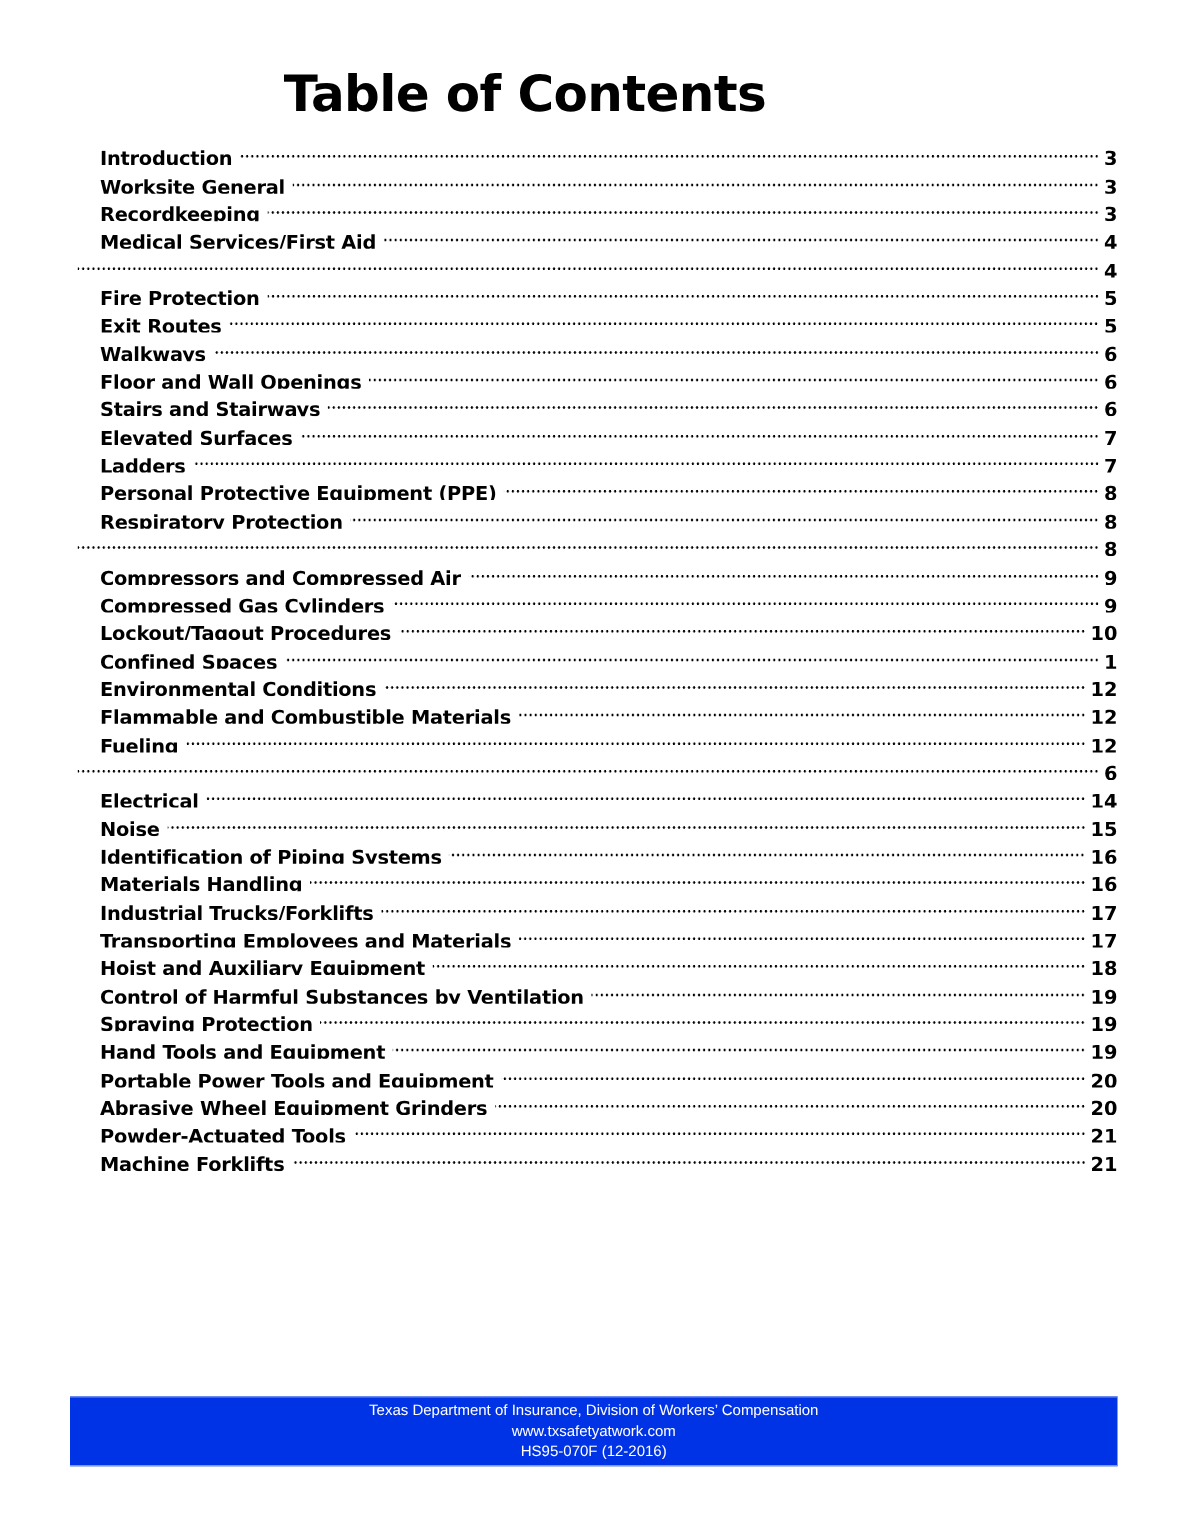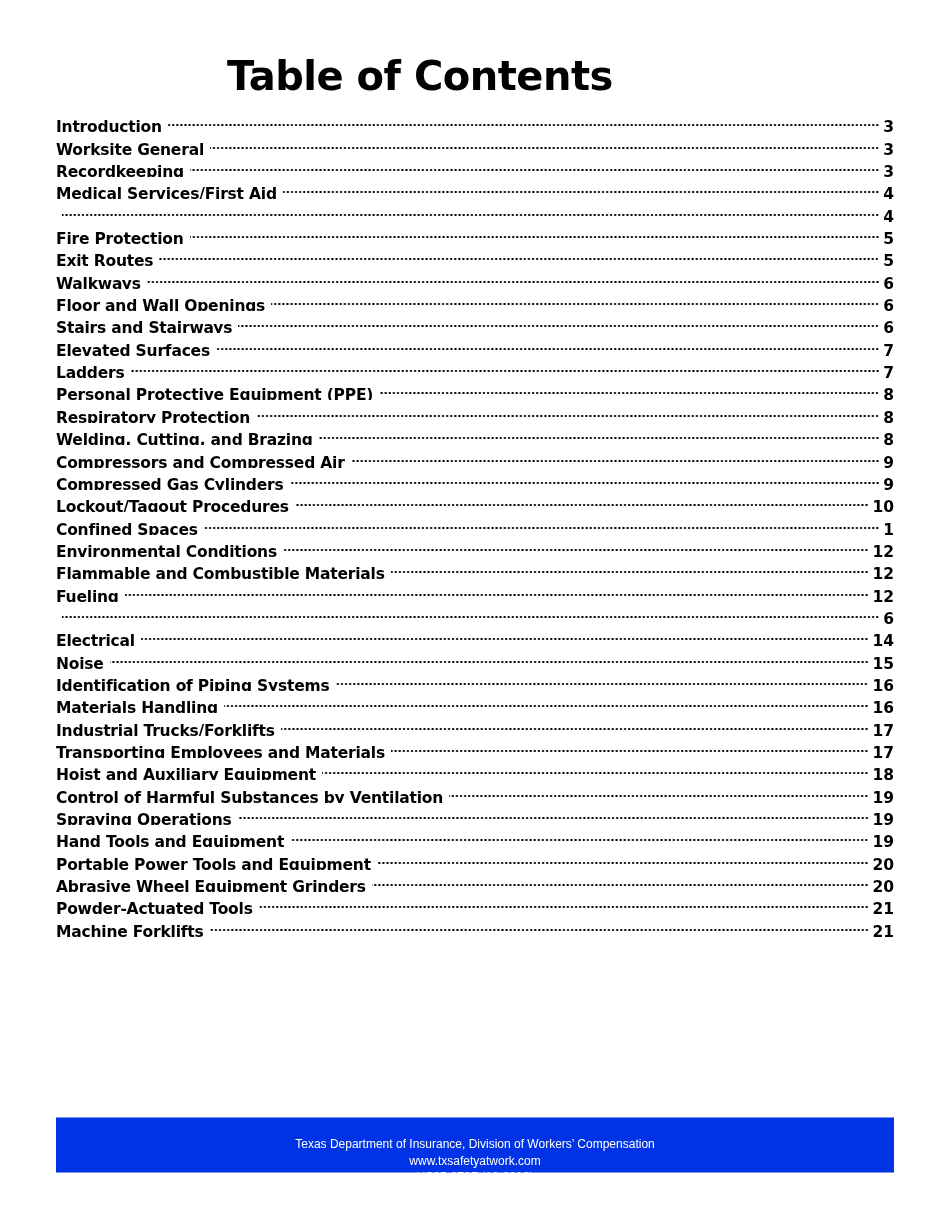--- a/index.html
+++ b/index.html
@@ -45,20 +45,21 @@
       font-weight: bold;
       font-size: 15.5px;
       line-height: 22.35px;
       white-space: nowrap;
       overflow: hidden;
       cursor: pointer;
     }
     .toc-title {
       flex: 0 0 auto;
       letter-spacing: -0.2px;
+      margin-left: 24px;
     }
     .toc-leader {
       flex: 1 1 auto;
       overflow: hidden;
       margin: 0 4px 0 6px;
       position: relative;
       height: 22.35px;
     }
     .toc-leader::before {
       content: "";
@@ -85,21 +86,21 @@
       height: 56px;
       background: #0033e6;
       border-top: 1px solid #7a95f2;
       border-bottom: 1px solid #7a95f2;
       box-sizing: border-box;
       color: #ffffff;
       text-align: center;
       font-family: "Liberation Sans", "DejaVu Sans", sans-serif;
       font-size: 12px;
       line-height: 16.5px;
-      padding-top: 18px;
+      padding-top: 2px;
     }
     .footer-line {
       display: block;
     }
   </style>
 </head>
 <body>
 
 <h1 class="page-title">Table of Contents</h1>
 
@@ -167,21 +168,20 @@
     <span class="toc-title">Personal Protective Equipment (PPE)</span>
     <span class="toc-leader"></span>
     <span class="toc-page">8</span>
   </li>
     <li class="toc-entry">
     <span class="toc-title">Respiratory Protection</span>
     <span class="toc-leader"></span>
     <span class="toc-page">8</span>
   </li>
     <li class="toc-entry">
-    <span class="toc-title">Welding, Cutting, and Brazing</span>
     <span class="toc-leader"></span>
     <span class="toc-page">8</span>
   </li>
     <li class="toc-entry">
     <span class="toc-title">Compressors and Compressed Air</span>
     <span class="toc-leader"></span>
     <span class="toc-page">9</span>
   </li>
     <li class="toc-entry">
     <span class="toc-title">Compressed Gas Cylinders</span>
@@ -251,21 +251,21 @@
     <span class="toc-title">Hoist and Auxiliary Equipment</span>
     <span class="toc-leader"></span>
     <span class="toc-page">18</span>
   </li>
     <li class="toc-entry">
     <span class="toc-title">Control of Harmful Substances by Ventilation</span>
     <span class="toc-leader"></span>
     <span class="toc-page">19</span>
   </li>
     <li class="toc-entry">
-    <span class="toc-title">Spraying Operations</span>
+    <span class="toc-title">Spraying Protection</span>
     <span class="toc-leader"></span>
     <span class="toc-page">19</span>
   </li>
     <li class="toc-entry">
     <span class="toc-title">Hand Tools and Equipment</span>
     <span class="toc-leader"></span>
     <span class="toc-page">19</span>
   </li>
     <li class="toc-entry">
     <span class="toc-title">Portable Power Tools and Equipment</span>

